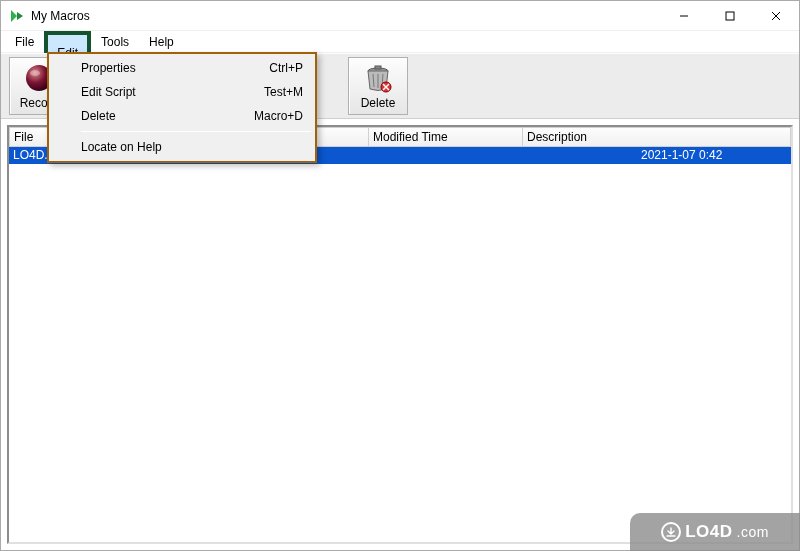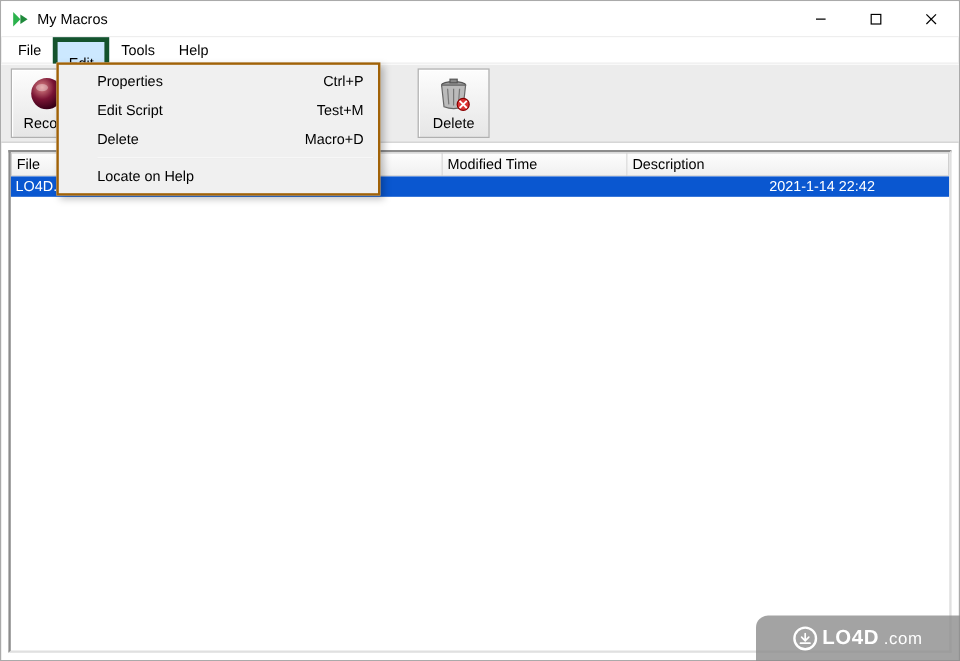--- a/index.html
+++ b/index.html
@@ -290,21 +290,21 @@
         <div class="colheader" style="width:205px">File</div>
         <div class="colheader" style="width:155px"></div>
         <div class="colheader" style="flex:1">Modified Time</div>
         <div class="colheader" style="width:268px">Description</div>
       </div>
       <div class="rows">
         <div class="row selected">
           <div class="cell" style="width:205px">LO4D.com - Test</div>
           <div class="cell" style="width:155px"></div>
           <div class="cell" style="width:268px"></div>
-          <div class="cell" style="flex:1">2021-1-14 22:42</div>
+          <div class="cell" style="flex:1">2021-1-07 0:42</div>
         </div>
       </div>
     </div>
   </div>
 
 </div>
 
 <div class="dropdown">
   <div class="dditem">
     <span class="ddlabel">Properties</span>

